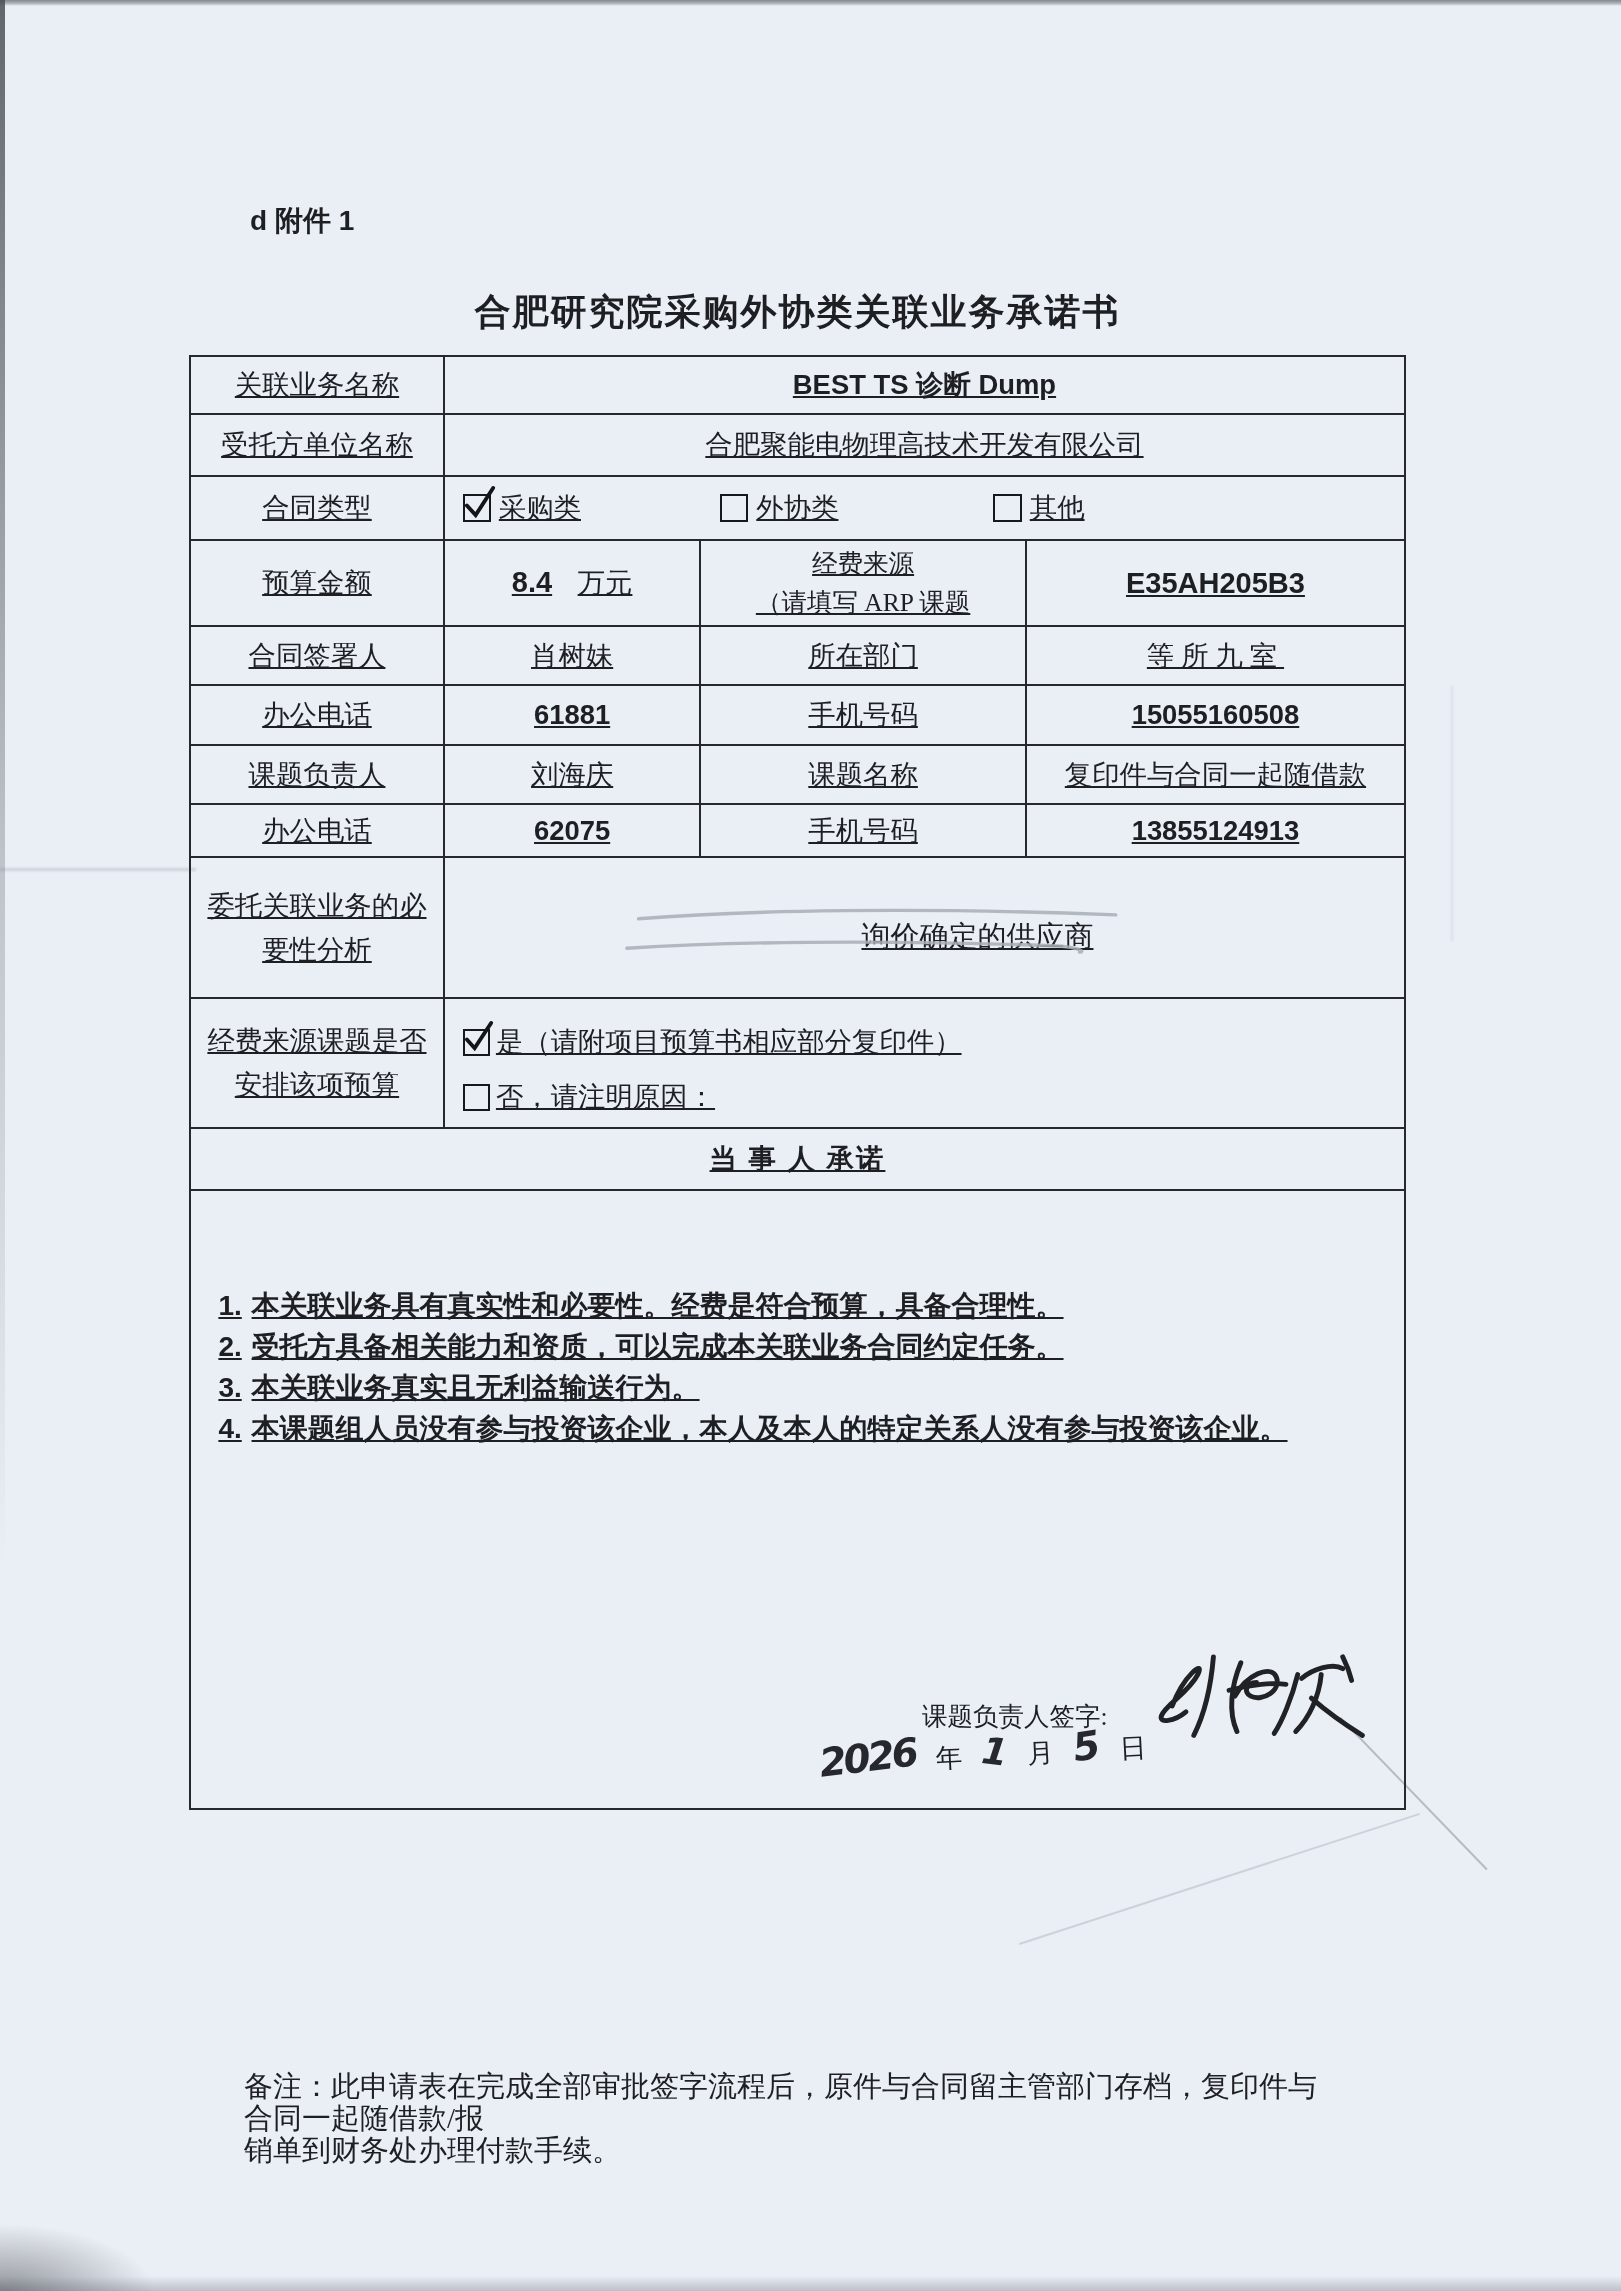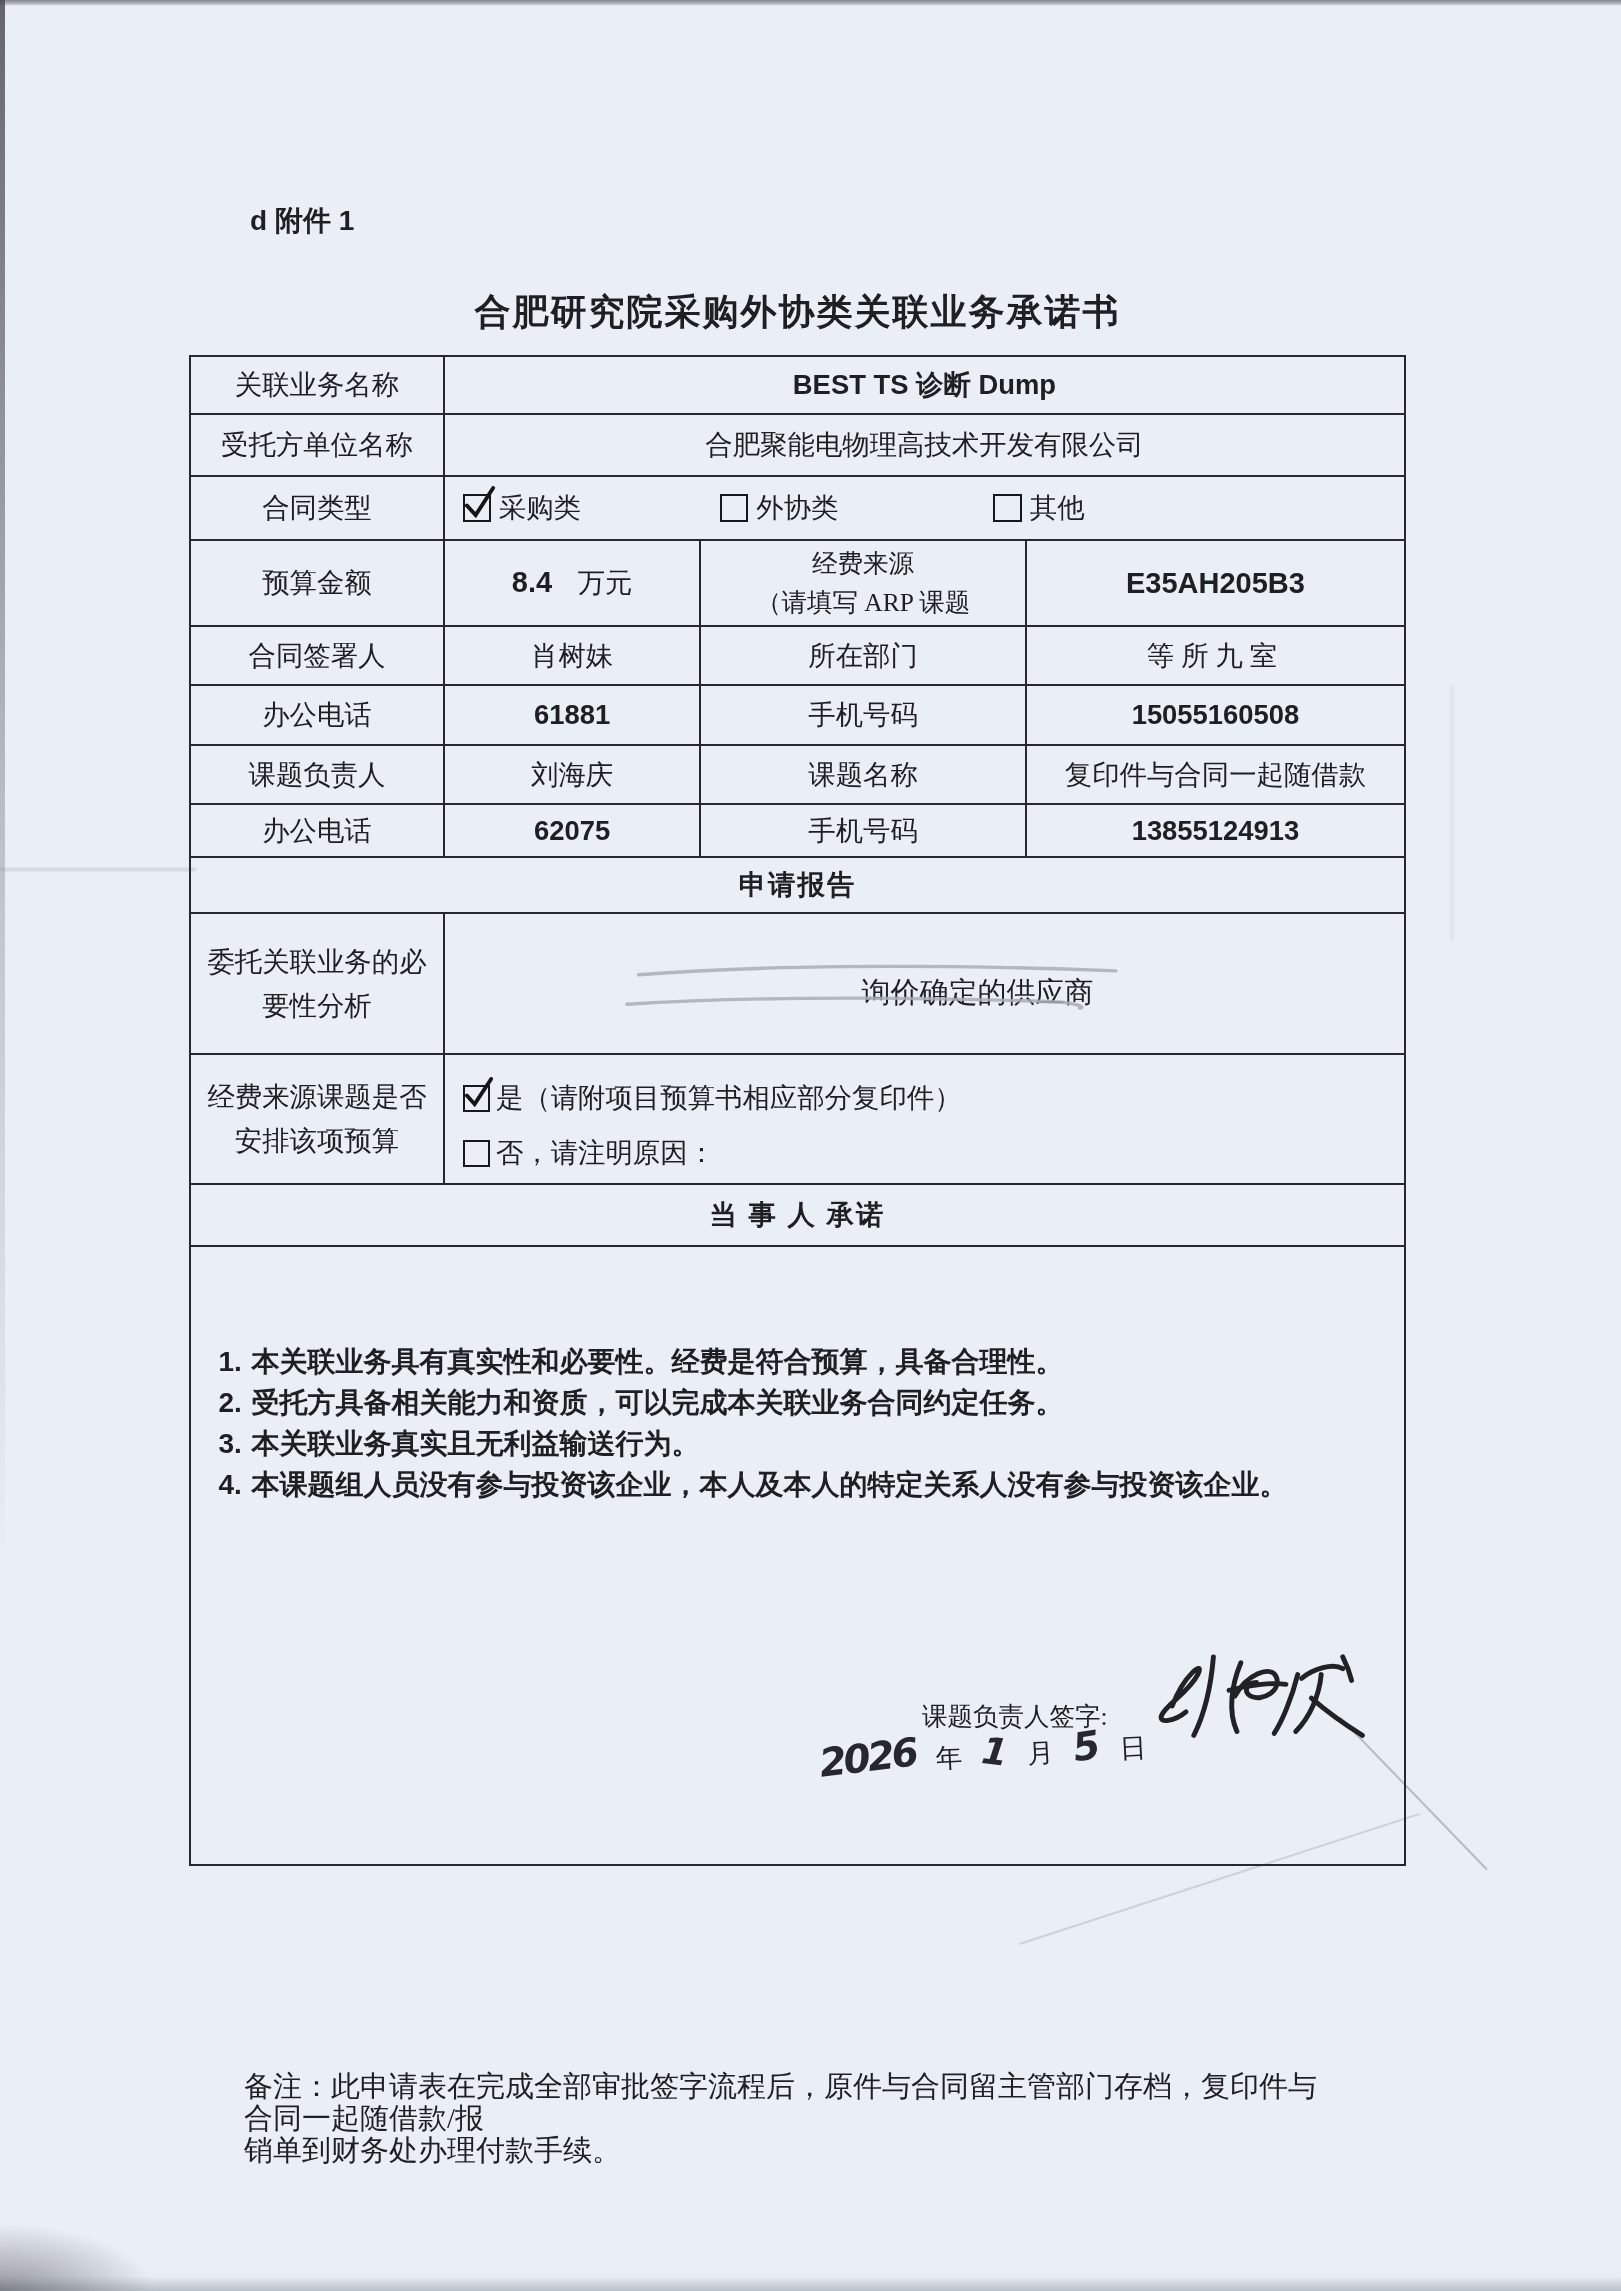--- a/index.html
+++ b/index.html
@@ -37,21 +37,21 @@
   
   table.form{
     position:absolute;left:189px;top:355px;width:1217px;
     border-collapse:collapse;table-layout:fixed;
   }
   table.form td{
     border:2px solid #26282c;
     padding:0 9.8px;vertical-align:middle;
     font-size:27.4px;text-align:center;overflow:hidden;
   }
-  table.form{border:2.9px solid #1d1f23;}
+  table.form{border:2.9px solid #1d1f23;text-decoration:underline;}
   .kai{font-family:"Liberation Serif","DejaVu Serif",serif;}
   .num{font-family:"Liberation Sans","DejaVu Sans",sans-serif;font-weight:700;}
   .r1 td{height:56px;} .r2 td{height:60px;} .r3 td{height:62px;}
   .r4 td{height:84px;} .r5 td{height:57px;} .r6 td{height:58px;}
   .r7 td{height:57px;margin-left:38px;} .r8 td{height:51px;} .r9 td{height:54px;}
   .r10 td{height:139px;} .r11 td{height:128px;} .r12 td{height:60px;}
   .r13 td{height:617px;}
   td.left{text-align:left;padding-left:19.6px;}
   td.hdr{font-weight:700;font-size:28px;letter-spacing:2px;}
   
@@ -191,23 +191,20 @@
       <td class="kai">复印件与合同一起随借款</td>
     </tr>
 
     <tr class="r8">
       <td class="kai">办公电话</td>
       <td class="num">62075</td>
       <td class="kai">手机号码</td>
       <td class="num">13855124913</td>
     </tr>
 
-    <tr class="r9">
-      <td class="hdr" colspan="4">申请报告</td>
-    </tr>
 
     <tr class="r10">
       <td class="kai" style="line-height:44px">
         <span>委托关联业务的必</span><br>
         <span>要性分析</span>
       </td>
       <td class="rel" colspan="3">
         <div class="necessity-value kai">询价确定的供应商</div>
         <svg class="pencil" width="529" height="59" viewBox="0 0 540 60">
           <path d="M18,14 C130,5 300,2 505,10"></path>

